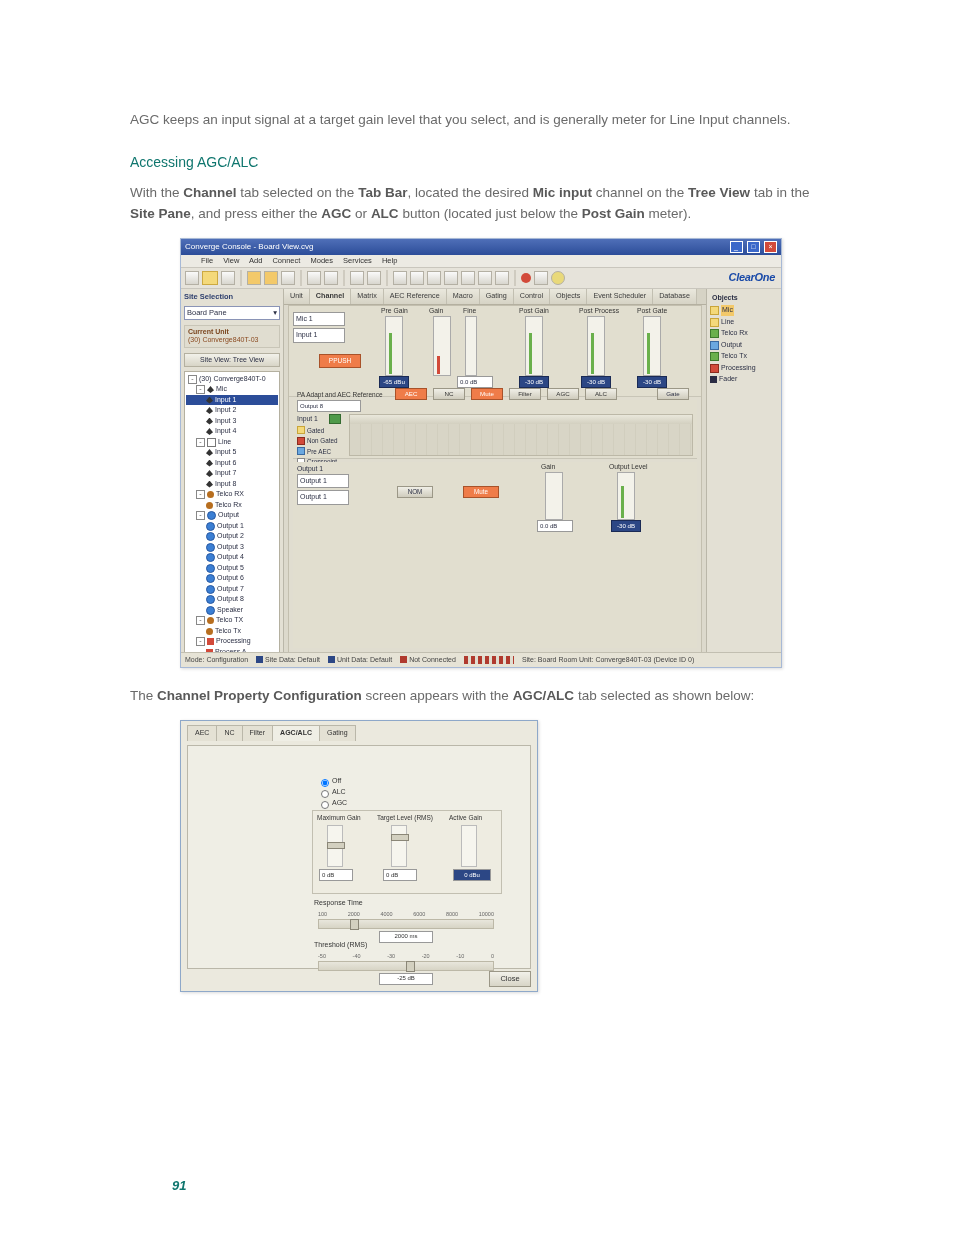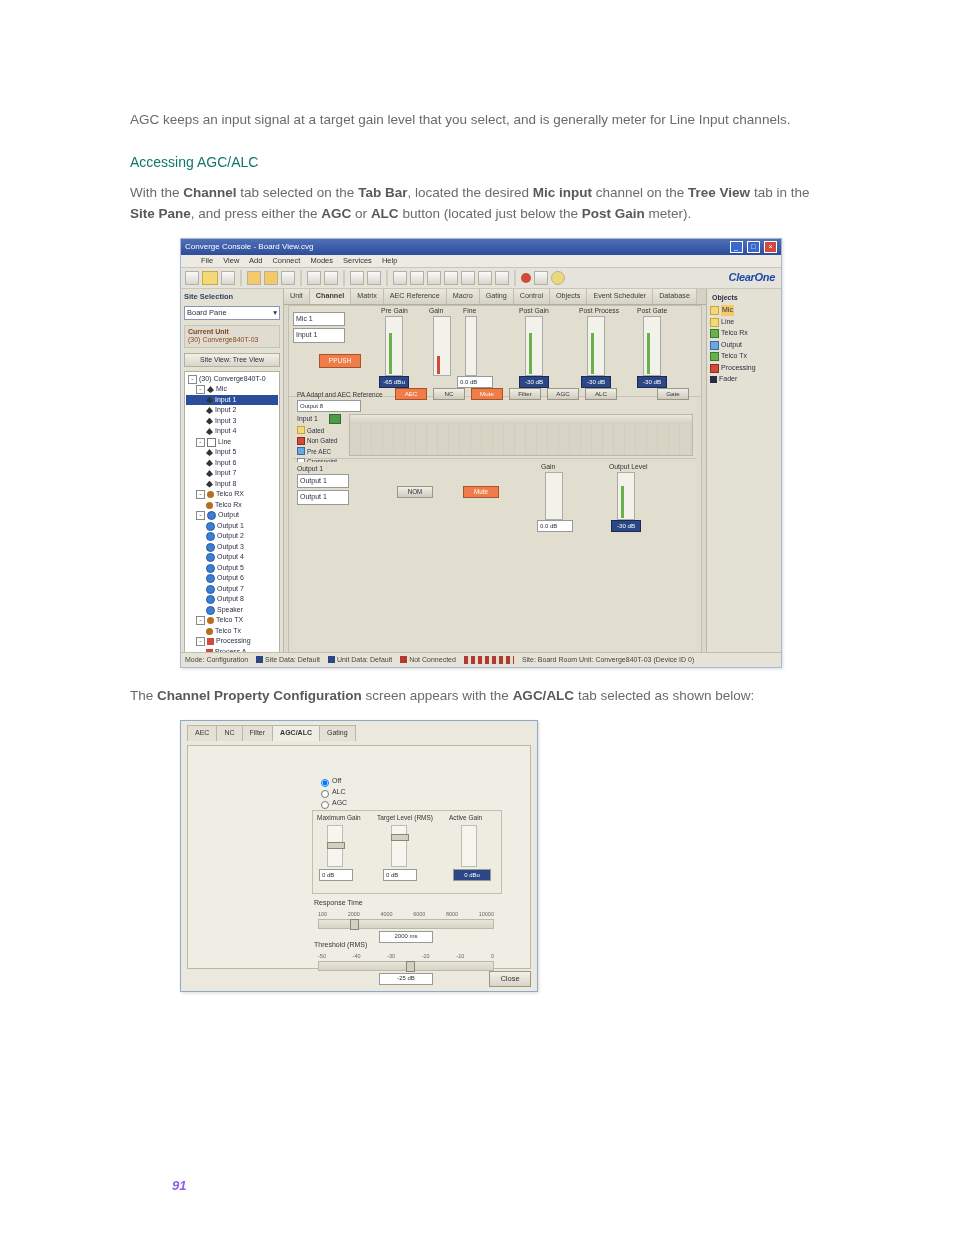--- a/index.html
+++ b/index.html
@@ -31,21 +31,21 @@
     margin: 22px 0 10px 0;
   }
   p { margin: 0 0 14px 0; color:#6a6a6a; }
   b { font-weight: bold; color:#595959;}
   .page-num {
     position: absolute;
     bottom: 40px;
     left: 172px;
     font-style: italic;
     font-weight: bold;
-    color: #8b5cf6;
+    color: #0f766e;
     font-size: 13px;
   }
 
   
   .shot1 {
     width: 600px;
     height: 428px;
     margin: 10px 0 18px 50px;
     border: 1px solid #a7b9d6;
     background: linear-gradient(#e9e9e9,#e1e1e1);

